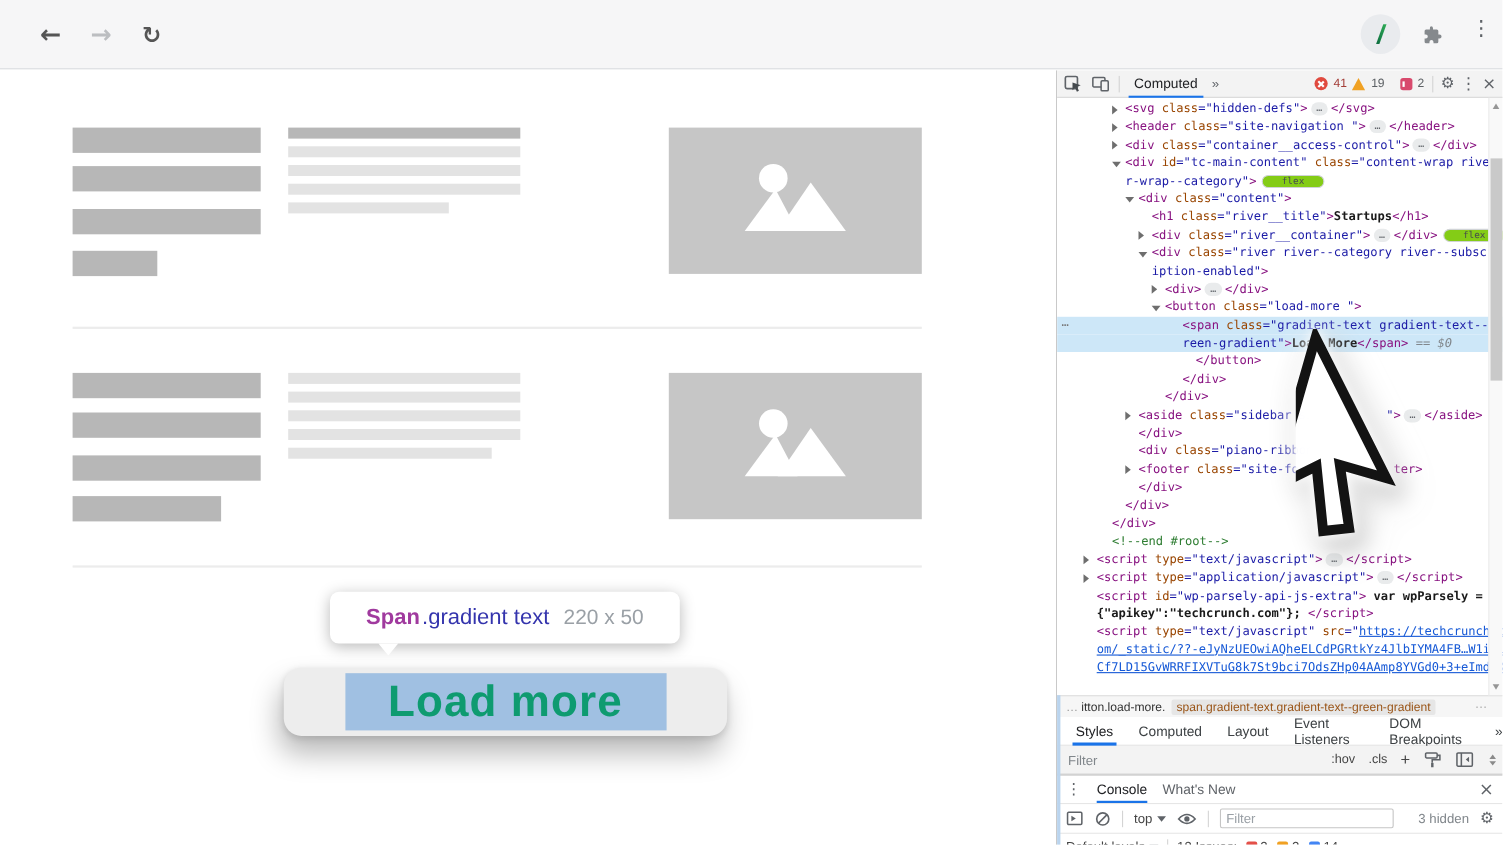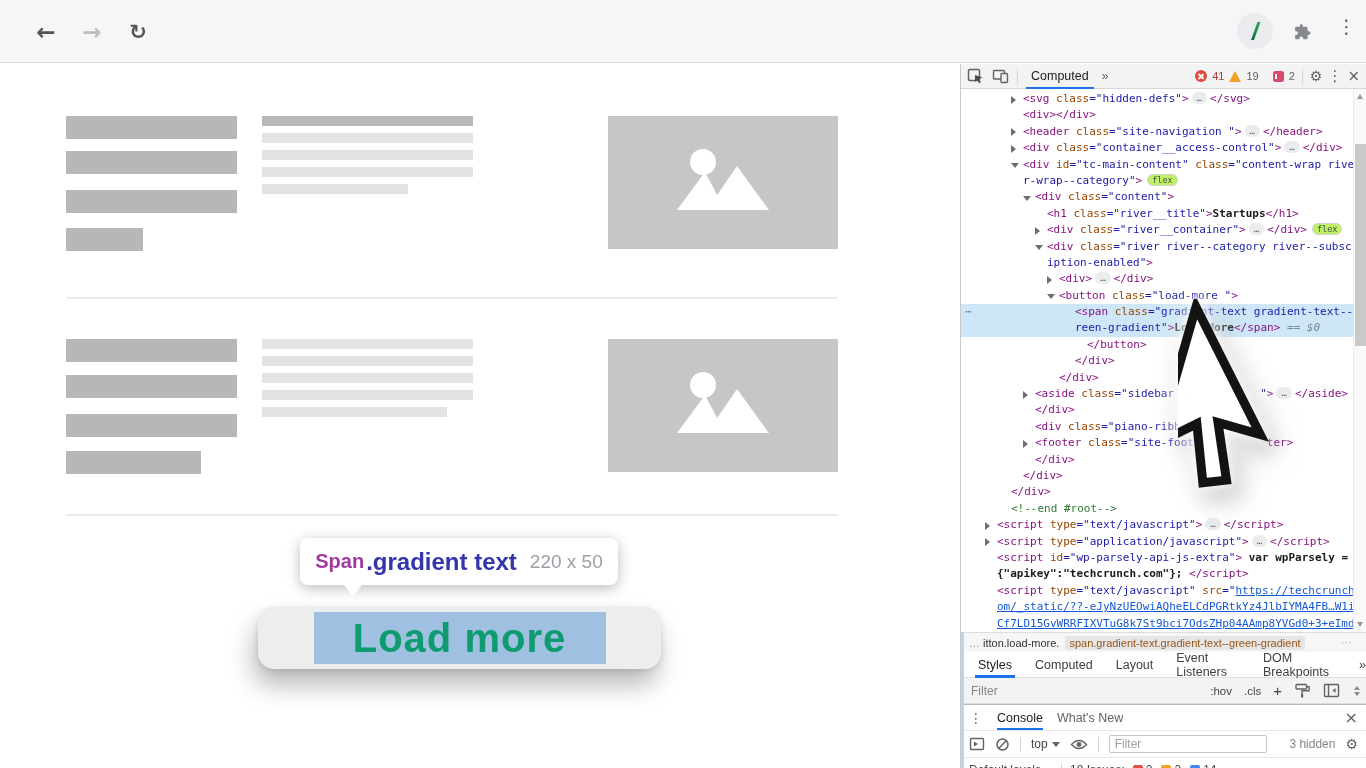--- a/index.html
+++ b/index.html
@@ -26,21 +26,21 @@
   .sk-bar { position:absolute; }
   .sk-dark { background:#b7b7b7; }
   .sk-light { background:#e3e3e3; }
   .sk-img { position:absolute; right:0; top:0; width:230px; height:133px; background:#c6c6c6; display:flex; align-items:center; justify-content:center; }
   .divider { position:absolute; left:66px; width:772px; height:2px; background:#ececec; }
 
   
   .insp-tip { position:absolute; left:300px; top:474px; width:318px; height:47px; background:#fff; border-radius:8px; box-shadow:0 3px 14px rgba(0,0,0,.28); display:flex; align-items:center; justify-content:center; gap:9px; z-index:20; }
   .insp-tip::after { content:""; position:absolute; left:44px; top:100%; border:9px solid transparent; border-top:11px solid #fff; }
   .tip-tag { font-size:20px; font-weight:bold; color:#a03a9e; }
-  .tip-cls { font-size:24px; font-weight:bold; color:#3434ad; }
+  .tip-cls { font-size:20px; font-weight:normal; color:#3434ad; }
   .tip-dims { font-size:19px; color:#9aa0a6; margin-left:4px; }
 
   
   .load-more { position:absolute; left:258px; top:543px; width:403px; height:62px; background:#ededed; border-radius:16px; box-shadow:-4px 16px 26px rgba(0,0,0,.28), 0 2px 6px rgba(0,0,0,.10); display:flex; align-items:center; justify-content:center; z-index:10; border:none; }
   .lm-highlight { width:292px; height:52px; background:rgba(130,174,222,.72); display:flex; align-items:center; justify-content:center; }
   .lm-text { font-size:40px; font-weight:bold; color:#0e9b70; letter-spacing:1px; font-family:"Liberation Sans",sans-serif; }
 
   
   .devtools { position:absolute; left:960px; top:64px; width:406px; height:704px; background:#fff; border-left:1px solid #c9c9c9; font-family:"Liberation Sans","DejaVu Sans",sans-serif; }
   .dt-header { position:absolute; left:0; top:0; right:0; height:25px; background:#f3f3f3; border-bottom:1px solid #d6d6d6; display:flex; align-items:center; padding:0 6px; gap:8px; }
@@ -61,21 +61,21 @@
   .line { position:relative; white-space:pre; height:16.4px; }
   .line.sel { background:#cde7f8; }
   .arr-r,.arr-d { position:absolute; top:4.5px; width:0; height:0; }
   .arr-r { border-top:4px solid transparent; border-bottom:4px solid transparent; border-left:5px solid #6e6e6e; }
   .arr-d { border-left:4px solid transparent; border-right:4px solid transparent; border-top:5px solid #6e6e6e; margin-top:2px; }
   .gut { position:absolute; left:4px; color:#777; }
   .sg-t { color:#881280; } .sg-a { color:#994500; } .sg-v { color:#1a1aa6; }
   .sg-x { color:#1a1a1a;font-weight:bold; } .sg-g { color:#80868b; font-style:italic; }
   .sg-c { color:#2e7d32; } .sg-l { color:#1558d6; text-decoration:underline; }
   .sg-e { display:inline-block; background:#e9ebec; border-radius:7px; color:#5f6368; font-size:9px; line-height:10px; padding:1px 5px; margin:0 3px; vertical-align:1px; }
-  .sg-f { display:inline-block; background:#bef264; border:1px solid #d0d3d6; border-radius:7px; color:#474b4f; font-size:8.5px; line-height:10px; padding:0 4px; margin-left:5px; vertical-align:1px; }
+  .sg-f { display:inline-block; background:#84cc16; border:1px solid #d0d3d6; border-radius:7px; color:#474b4f; font-size:8.5px; line-height:10px; padding:0 17px; margin-left:5px; vertical-align:1px; }
 
   
   .dt-scroll { position:absolute; right:0; top:25px; width:13px; height:543px; background:#f9f9f9; border-left:1px solid #ececec; z-index:6; }
   .sb-up,.sb-dn { position:absolute; left:3px; width:0; height:0; border-left:3.5px solid transparent; border-right:3.5px solid transparent; }
   .sb-up { top:5px; border-bottom:5px solid #969696; }
   .sb-dn { bottom:5px; border-top:5px solid #969696; }
   .sb-thumb { position:absolute; left:1px; top:55px; width:11px; height:202px; background:#c9c9c9; }
 
   
   .crumbs { position:absolute; left:0; top:568px; right:0; height:20px; background:#f6f6f6; border-top:1px solid #ddd; display:flex; align-items:center; font-size:11px; padding-left:8px; overflow:hidden; }
@@ -225,21 +225,20 @@
       <span class="cnt">2</span>
       <div class="vsep" style="margin:0 2px"></div>
       <span class="ico" style="font-size:14px">⚙</span>
       <span class="ico" style="font-size:15px">⋮</span>
       <span class="ico" style="font-size:15px">×</span>
     </div>
   </div>
 
   <div class="dt-tree">
       <div class="line" style="padding-left: 62px;"><span class="arr-r" style="left: 50px;"></span><span class="sg-t">&lt;svg</span><span class="sg-a"> class</span><span class="sg-v">="hidden-defs"</span><span class="sg-t">&gt;</span><span class="sg-e">…</span><span class="sg-t">&lt;/svg&gt;</span></div>
-      <div class="line" style="padding-left: 62px;"><span class="sg-t">&lt;div&gt;&lt;/div&gt;</span></div>
       <div class="line" style="padding-left: 62px;"><span class="arr-r" style="left: 50px;"></span><span class="sg-t">&lt;header</span><span class="sg-a"> class</span><span class="sg-v">="site-navigation "</span><span class="sg-t">&gt;</span><span class="sg-e">…</span><span class="sg-t">&lt;/header&gt;</span></div>
       <div class="line" style="padding-left: 62px;"><span class="arr-r" style="left: 50px;"></span><span class="sg-t">&lt;div</span><span class="sg-a"> class</span><span class="sg-v">="container__access-control"</span><span class="sg-t">&gt;</span><span class="sg-e">…</span><span class="sg-t">&lt;/div&gt;</span></div>
       <div class="line" style="padding-left: 62px;"><span class="arr-d" style="left: 50px;"></span><span class="sg-t">&lt;div</span><span class="sg-a"> id</span><span class="sg-v">="tc-main-content"</span><span class="sg-a"> class</span><span class="sg-v">="content-wrap rive</span></div>
       <div class="line" style="padding-left: 62px;"><span class="sg-v">r-wrap--category"</span><span class="sg-t">&gt;</span><span class="sg-f">flex</span></div>
       <div class="line" style="padding-left: 74px;"><span class="arr-d" style="left: 62px;"></span><span class="sg-t">&lt;div</span><span class="sg-a"> class</span><span class="sg-v">="content"</span><span class="sg-t">&gt;</span></div>
       <div class="line" style="padding-left: 86px;"><span class="sg-t">&lt;h1</span><span class="sg-a"> class</span><span class="sg-v">="river__title"</span><span class="sg-t">&gt;</span><span class="sg-x">Startups</span><span class="sg-t">&lt;/h1&gt;</span></div>
       <div class="line" style="padding-left: 86px;"><span class="arr-r" style="left: 74px;"></span><span class="sg-t">&lt;div</span><span class="sg-a"> class</span><span class="sg-v">="river__container"</span><span class="sg-t">&gt;</span><span class="sg-e">…</span><span class="sg-t">&lt;/div&gt;</span><span class="sg-f">flex</span></div>
       <div class="line" style="padding-left: 86px;"><span class="arr-d" style="left: 74px;"></span><span class="sg-t">&lt;div</span><span class="sg-a"> class</span><span class="sg-v">="river river--category river--subscr</span></div>
       <div class="line" style="padding-left: 86px;"><span class="sg-v">iption-enabled"</span><span class="sg-t">&gt;</span></div>
       <div class="line" style="padding-left: 98px;"><span class="arr-r" style="left: 86px;"></span><span class="sg-t">&lt;div&gt;</span><span class="sg-e">…</span><span class="sg-t">&lt;/div&gt;</span></div>

